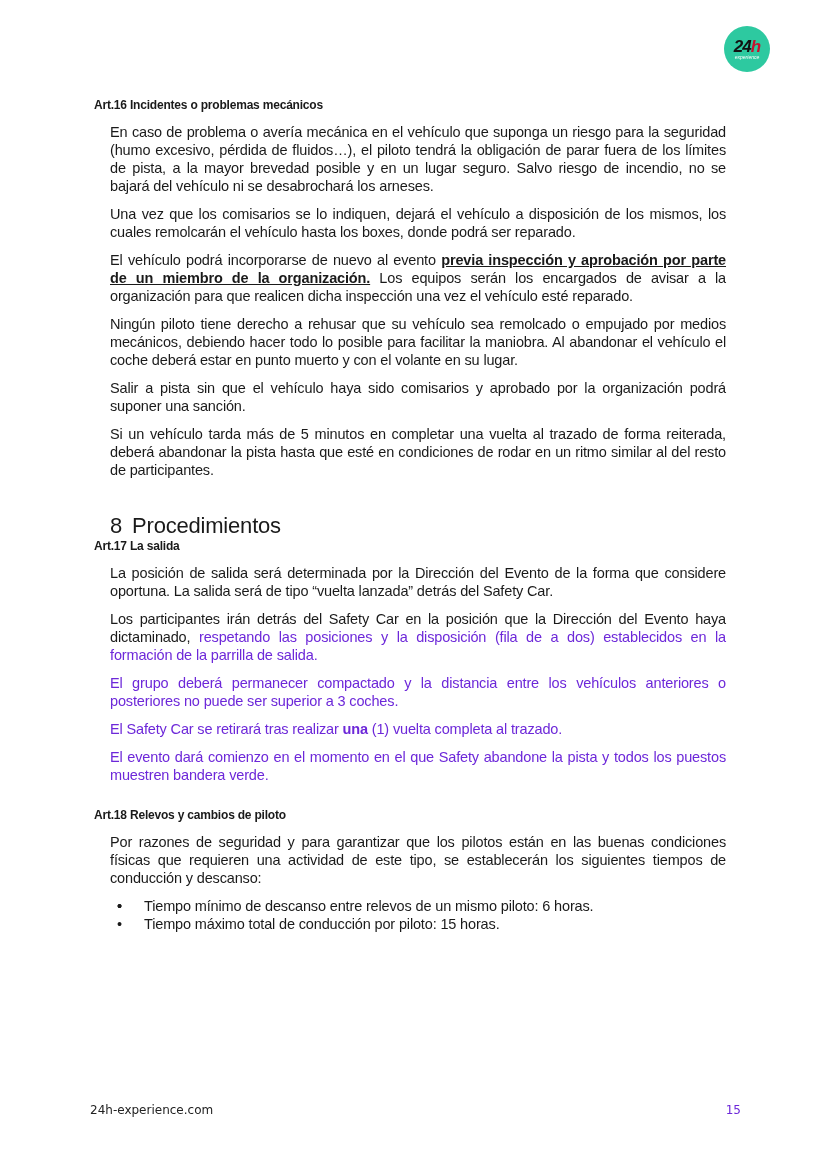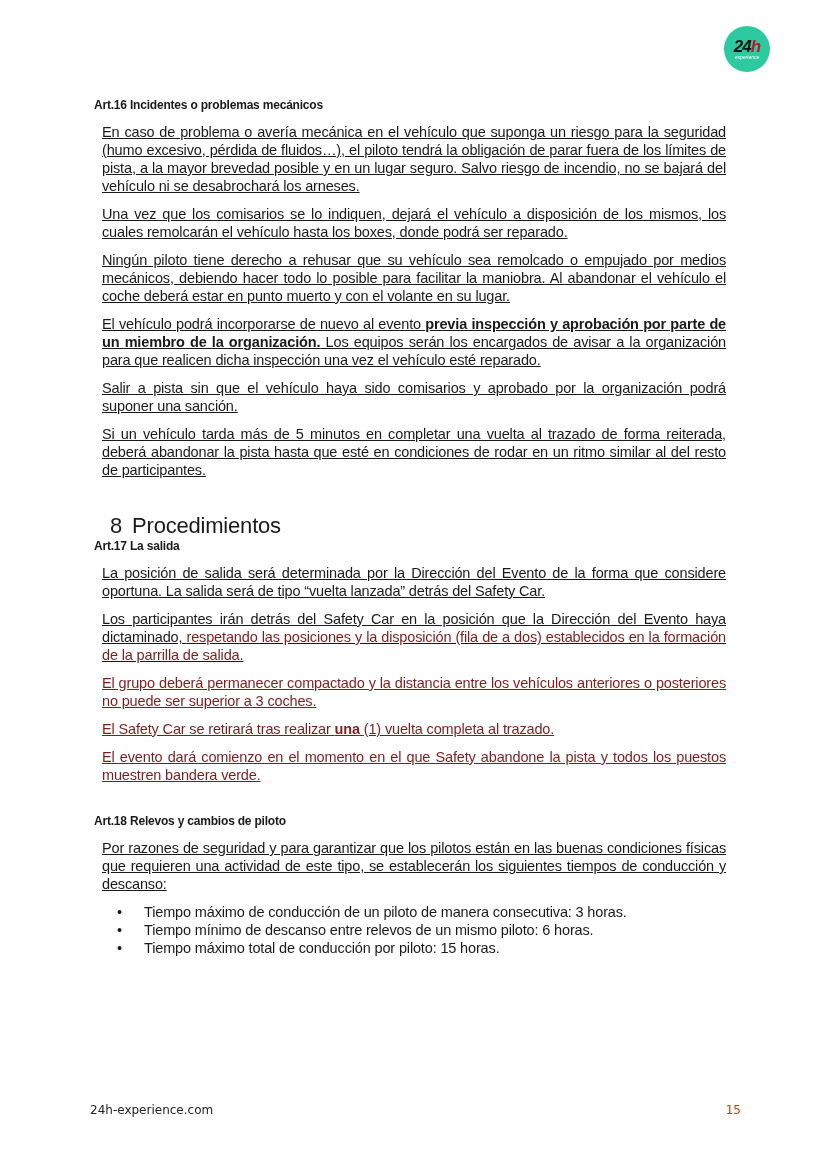--- a/index.html
+++ b/index.html
@@ -7,60 +7,60 @@
          font-family:"Liberation Sans", sans-serif; color:#1a1a1a; }
   .logo { position:absolute; left:724px; top:26px; width:46px; height:46px;
           border-radius:50%; background:#2dc9a0; display:flex; flex-direction:column;
           align-items:center; justify-content:center; }
   .logo .num { font-family:"Liberation Sans", sans-serif; font-weight:bold; font-style:italic;
                font-size:17px; line-height:15px; letter-spacing:-1px; color:#111; }
   .logo .num .h { color:#c8102e; }
   .logo .sub { font-size:5px; line-height:6px; color:#fff; font-style:italic; }
   .page { position:absolute; left:94px; top:98px; width:632px; }
   .art { font-weight:bold; font-size:12px; margin:0 0 11px 0; letter-spacing:-0.2px; }
-  p { margin:0 0 10px 8px; font-size:14.5px; line-height:18px; text-align:justify; letter-spacing:-0.15px;text-decoration:underline; }
-  .red { color:#7f1d1d; }
+  p { margin:0 0 10px 16px; font-size:14.5px; line-height:18px; text-align:justify; letter-spacing:-0.15px; }
+  .red { color:#6d28d9; }
   .bu { font-weight:bold; text-decoration:underline; }
   .chapter { font-size:22px; margin:34px 0 0 16px; font-weight:normal; letter-spacing:-0.2px; }
   .chapter .n { margin-right:10px; }
   ul { margin:0; padding:0 0 0 50px; list-style:none; }
   li { font-size:14.5px; line-height:18px; position:relative; letter-spacing:-0.15px; }
   li .bullet { position:absolute; left:-27px; top:0; }
   .footer-left { position:absolute; left:90px; top:1103px; font-family:"DejaVu Sans", sans-serif; font-size:12px; color:#222; }
-  .footer-right { position:absolute; left:713px; top:1103px; width:28px; text-align:right; font-family:"DejaVu Sans", sans-serif; font-size:12px; color:#c2410c; }
+  .footer-right { position:absolute; left:713px; top:1103px; width:28px; text-align:right; font-family:"DejaVu Sans", sans-serif; font-size:12px; color:#6d28d9; }
 </style>
 </head>
 <body>
 
 <div class="logo">
   <div class="num"><span>24</span><span class="h">h</span></div>
   <div class="sub">experience</div>
 </div>
 
 <div class="page">
   <div class="art">Art.16 Incidentes o problemas mecánicos</div>
   <p>En caso de problema o avería mecánica en el vehículo que suponga un riesgo para la seguridad (humo excesivo, pérdida de fluidos…), el piloto tendrá la obligación de parar fuera de los límites de pista, a la mayor brevedad posible y en un lugar seguro. Salvo riesgo de incendio, no se bajará del vehículo ni se desabrochará los arneses.</p>
   <p>Una vez que los comisarios se lo indiquen, dejará el vehículo a disposición de los mismos, los cuales remolcarán el vehículo hasta los boxes, donde podrá ser reparado.</p>
+  <p><span>El vehículo podrá incorporarse de nuevo al evento </span><span class="bu">previa inspección y aprobación por parte de un miembro de la organización.</span><span> Los equipos serán los encargados de avisar a la organización para que realicen dicha inspección una vez el vehículo esté reparado.</span></p>
   <p>Ningún piloto tiene derecho a rehusar que su vehículo sea remolcado o empujado por medios mecánicos, debiendo hacer todo lo posible para facilitar la maniobra. Al abandonar el vehículo el coche deberá estar en punto muerto y con el volante en su lugar.</p>
-  <p><span>El vehículo podrá incorporarse de nuevo al evento </span><span class="bu">previa inspección y aprobación por parte de un miembro de la organización.</span><span> Los equipos serán los encargados de avisar a la organización para que realicen dicha inspección una vez el vehículo esté reparado.</span></p>
   <p>Salir a pista sin que el vehículo haya sido comisarios y aprobado por la organización podrá suponer una sanción.</p>
   <p>Si un vehículo tarda más de 5 minutos en completar una vuelta al trazado de forma reiterada, deberá abandonar la pista hasta que esté en condiciones de rodar en un ritmo similar al del resto de participantes.</p>
 
   <div class="chapter"><span class="n">8</span><span>Procedimientos</span></div>
 
   <div class="art" style="">Art.17 La salida</div>
   <p>La posición de salida será determinada por la Dirección del Evento de la forma que considere oportuna. La salida será de tipo “vuelta lanzada” detrás del Safety Car.</p>
   <p><span>Los participantes irán detrás del Safety Car en la posición que la Dirección del Evento haya dictaminado, </span><span class="red">respetando las posiciones y la disposición (fila de a dos) establecidos en la formación de la parrilla de salida.</span></p>
   <p class="red">El grupo deberá permanecer compactado y la distancia entre los vehículos anteriores o posteriores no puede ser superior a 3 coches.</p>
   <p class="red"><span>El Safety Car se retirará tras realizar </span><b>una</b><span> (1) vuelta completa al trazado.</span></p>
   <p class="red">El evento dará comienzo en el momento en el que Safety abandone la pista y todos los puestos muestren bandera verde.</p>
 
-  <div class="art" style="margin-top:30px;">Art.18 Relevos y cambios de piloto</div>
+  <div class="art" style="margin-top:24px;">Art.18 Relevos y cambios de piloto</div>
   <p>Por razones de seguridad y para garantizar que los pilotos están en las buenas condiciones físicas que requieren una actividad de este tipo, se establecerán los siguientes tiempos de conducción y descanso:</p>
   <ul>
-    <li><span class="bullet">•</span><span>Tiempo máximo de conducción de un piloto de manera consecutiva: 3 horas.</span></li>
+    <li><span class="bullet">•</span></li>
     <li><span class="bullet">•</span><span>Tiempo mínimo de descanso entre relevos de un mismo piloto: 6 horas.</span></li>
     <li><span class="bullet">•</span><span>Tiempo máximo total de conducción por piloto: 15 horas.</span></li>
   </ul>
 </div>
 
 <div class="footer-left">24h-experience.com</div>
 <div class="footer-right">15</div>
 
 </body></html>

